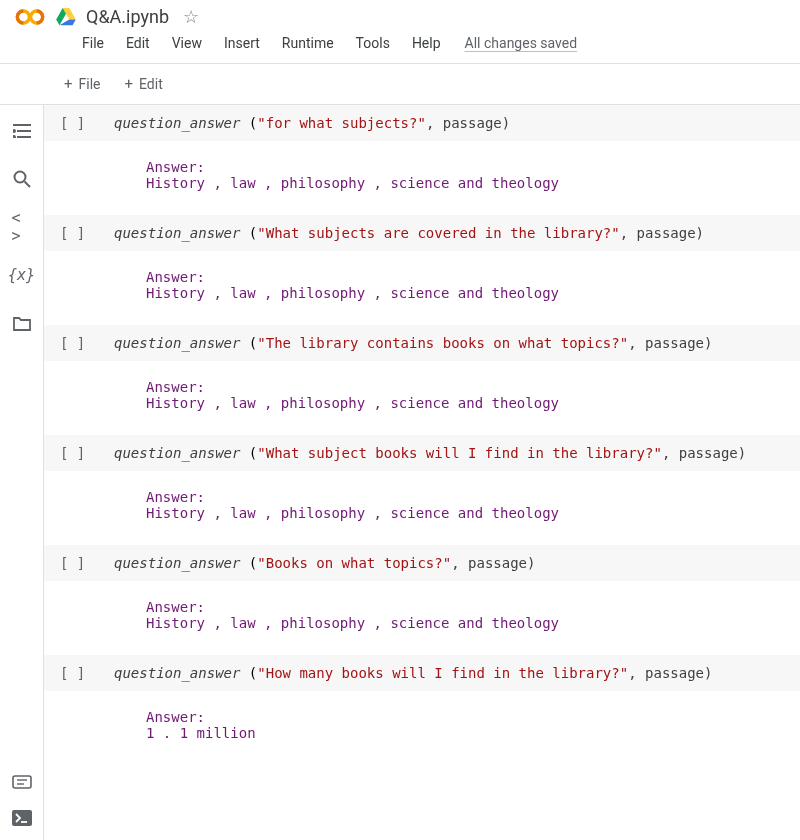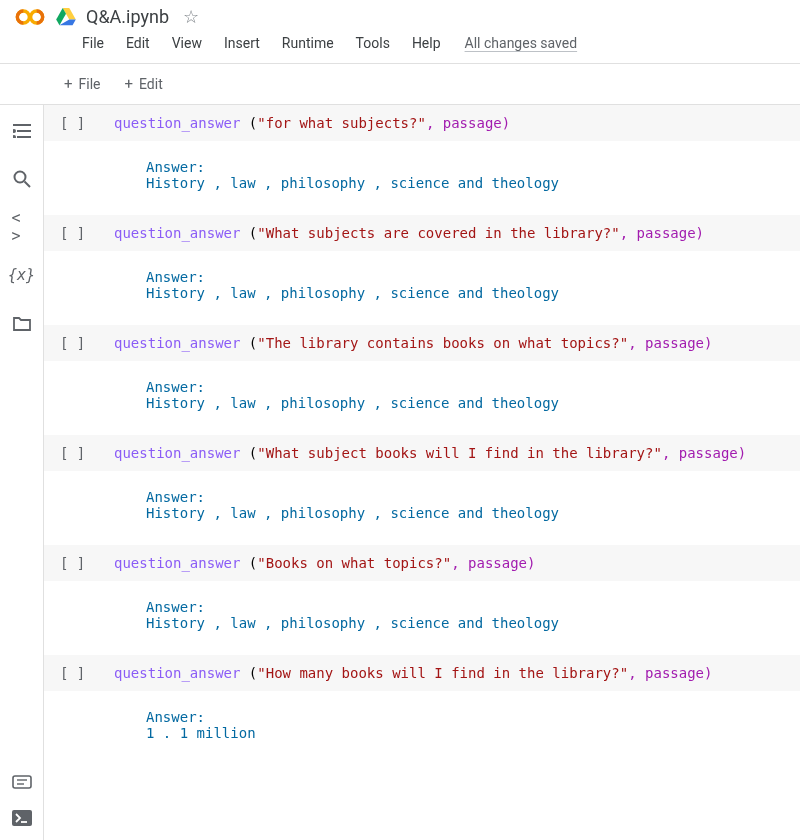--- a/index.html
+++ b/index.html
@@ -128,30 +128,30 @@
     white-space: pre;
     font-family: "Menlo", "Consolas", monospace;
     width: 30px;
     user-select: none;
   }
   .code-line {
     white-space: pre;
     font-family: "Menlo", "Consolas", monospace;
     color: #000;
   }
-  .code-line .fn { color: #8b5cf6; }
+  .code-line .fn { color: #404040; font-style: italic; }
   .code-line .paren { color: #000; }
   .code-line .str { color: #a31515; }
-  .code-line .arg { color: #a21caf; }
+  .code-line .arg { color: #404040; }
   .cell-output {
     padding: 18px 16px 24px 102px;
     font-family: "Menlo", "Consolas", monospace;
     font-size: 14px;
     white-space: pre;
-    color: #0369a1;
+    color: #701a75;
   }
 </style>
 </head>
 <body>
 
 <div class="header">
   <div class="header-top">
     <span class="colab-logo">
       <svg viewBox="0 0 48 28">
         <g fill="none" stroke-width="5">

